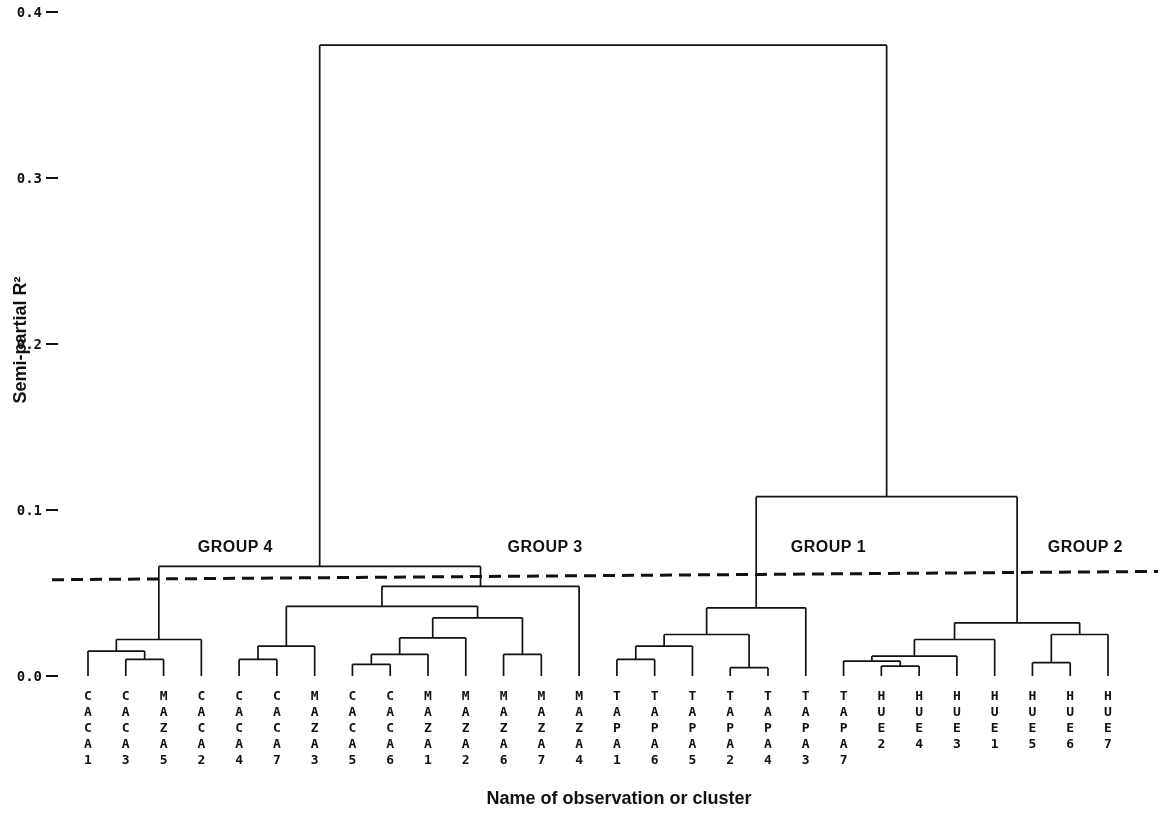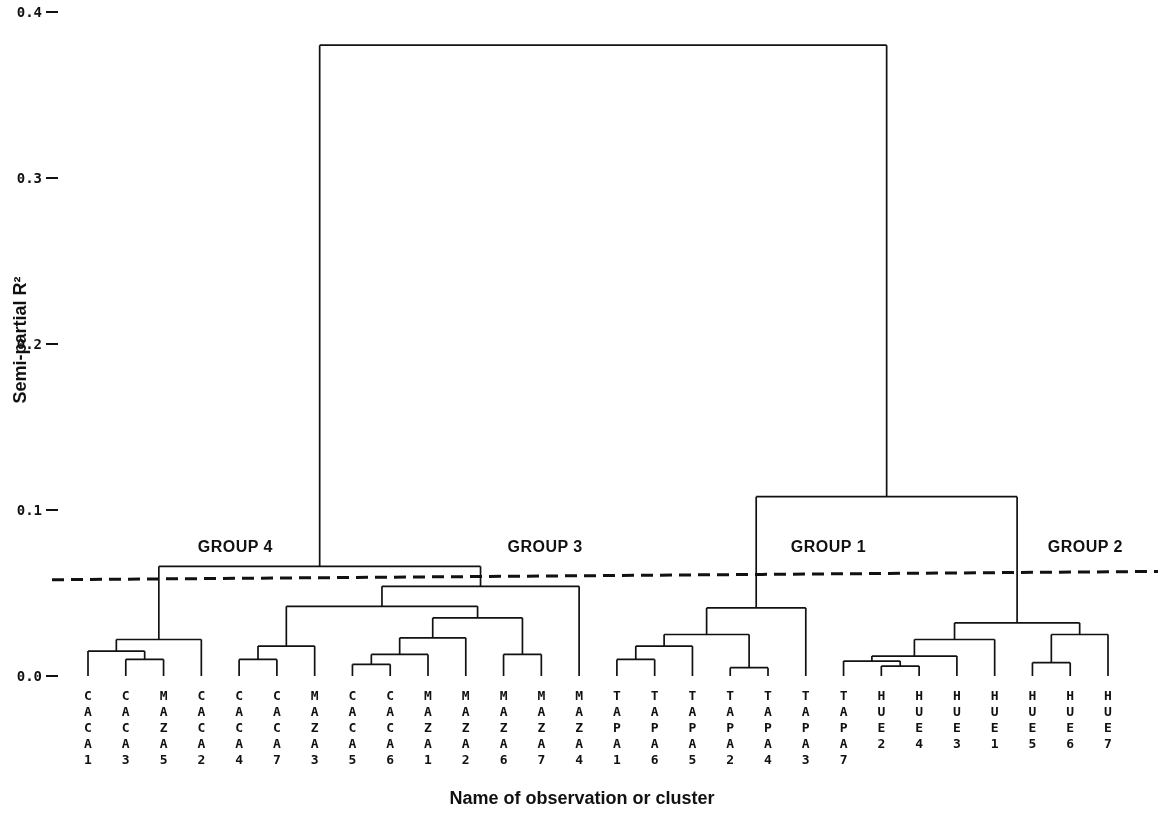--- a/index.html
+++ b/index.html
@@ -4,21 +4,21 @@
 <style>
   html,body{margin:0;padding:0;background:#ffffff;}
   .figure{position:relative;width:1161px;height:814px;background:#ffffff;
           font-family:"Liberation Sans",sans-serif;color:#111;overflow:hidden;}
   svg{position:absolute;left:0;top:0;}
   .tick-label{font-family:"DejaVu Sans Mono",monospace;font-size:14px;font-weight:bold;fill:#111;}
   .group-label{font-family:"Liberation Sans",sans-serif;font-size:16px;font-weight:bold;fill:#111;letter-spacing:.5px;}
   .leaf-label{font-family:"DejaVu Sans Mono",monospace;font-size:13px;font-weight:bold;fill:#111;}
   .axis-title{position:absolute;font-family:"Liberation Sans",sans-serif;font-size:18px;font-weight:bold;color:#111;white-space:nowrap;}
   .y-axis-title{left:20px;top:340px;transform:translate(-50%,-50%) rotate(-90deg);}
-  .x-axis-title{left:582px;top:788px;transform:translateX(-50%);}
+  .x-axis-title{left:619px;top:788px;transform:translateX(-50%);}
 </style>
 </head>
 <body>
 
 <div class="figure">
   <svg id="dendro-svg" width="1161" height="814" viewBox="0 0 1161 814">
       <line x1="46" y1="676" x2="58" y2="676" stroke="#111111" stroke-width="2"></line>
       <text x="42" y="681" text-anchor="end" class="tick-label">0.0</text>
       <line x1="46" y1="510" x2="58" y2="510" stroke="#111111" stroke-width="2"></line>
       <text x="42" y="515" text-anchor="end" class="tick-label">0.1</text>

